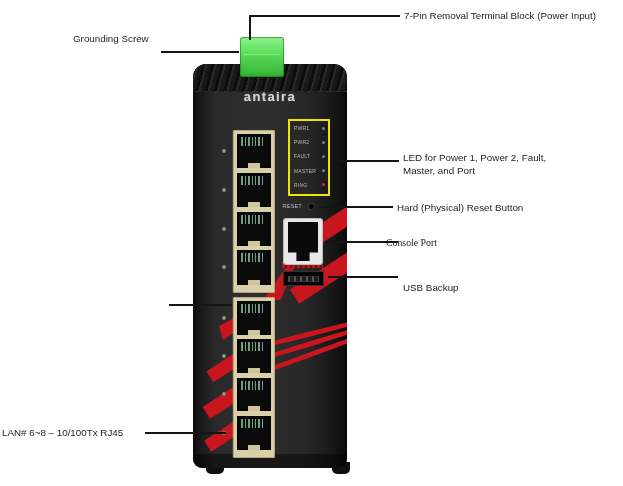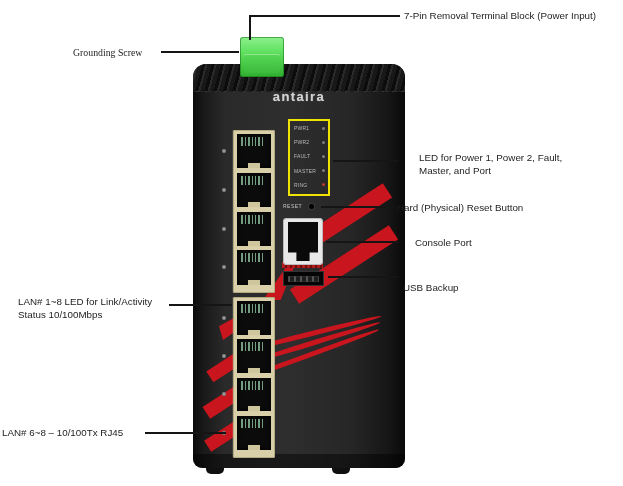--- a/index.html
+++ b/index.html
@@ -10,21 +10,21 @@
     position:relative;width:623px;height:486px;background:#ffffff;overflow:hidden;
     font-family:"Liberation Sans",sans-serif;
   }
   
   .lbl{position:absolute;font-size:9.8px;color:#1d1d1d;line-height:13px;white-space:nowrap;z-index:8;}
   .cline{position:absolute;background:#151515;height:1.5px;z-index:7;}
   .cline.v{width:1.5px;}
   
   .feet{position:absolute;top:462px;width:18px;height:12px;background:#101010;border-radius:0 0 5px 5px;z-index:0;}
   .dev-body{
-    position:absolute;left:193px;top:64px;width:212px;height:404px;z-index:1;overflow:hidden;
+    position:absolute;left:193px;top:64px;width:154px;height:404px;z-index:1;overflow:hidden;
     border-radius:13px 13px 9px 9px;background:
       linear-gradient(90deg,#0a0a0a 0%,#191919 5%,#2a2a2a 15%,#2e2e2e 45%,#262626 75%,#161616 92%,#090909 100%);
   }
   .top-fins{
     position:absolute;left:0;top:0;width:100%;height:27px;border-radius:13px 13px 0 0;
     background:repeating-linear-gradient(105deg,rgba(0,0,0,.55) 0 3px,rgba(70,70,70,.35) 3px 5px,rgba(20,20,20,.4) 5px 9px),#1a1a1a;
     border-bottom:1px solid rgba(255,255,255,.07);
   }
   .tblock{
     position:absolute;left:240px;top:37px;width:44px;height:40px;z-index:2;border-radius:3px;
@@ -199,27 +199,23 @@
   <div class="cline v" style="left:249px;top:15px;height:25px;"></div>
   <div class="cline" style="left:161px;top:51px;width:78px;"></div>
   <div class="cline" style="left:333px;top:160px;width:66px;"></div>
   <div class="cline" style="left:321px;top:206px;width:72px;"></div>
   <div class="cline" style="left:326px;top:241px;width:72px;"></div>
   <div class="cline" style="left:328px;top:276px;width:70px;"></div>
   <div class="cline" style="left:169px;top:304px;width:63px;"></div>
   <div class="cline" style="left:145px;top:432px;width:81px;"></div>
 
   <div class="lbl" style="left:404px;top:9px;">7-Pin Removal Terminal Block (Power Input)</div>
-  <div class="lbl" style="left:73px;top:46px;font-family:Liberation Serif, serif;">Grounding Screw</div>
-  <div class="lbl" style="left:403px;top:151px;margin-left:16px;">
+  <div class="lbl" style="left:73px;top:32px;">Grounding Screw</div>
+  <div class="lbl" style="left:403px;top:151px;">
     <div>LED for Power 1, Power 2, Fault,</div>
     <div>Master, and Port</div>
   </div>
   <div class="lbl" style="left:397px;top:201px;text-align:right;">Hard (Physical) Reset Button</div>
-  <div class="lbl" style="left:415px;top:236px;">Console Port</div>
+  <div class="lbl" style="left:386px;top:236px;font-family:Liberation Serif, serif;">Console Port</div>
   <div class="lbl" style="left:403px;top:281px;">USB Backup</div>
-  <div class="lbl" style="left:18px;top:295px;">
-    <div>LAN# 1~8 LED for Link/Activity</div>
-    <div>Status 10/100Mbps</div>
-  </div>
   <div class="lbl" style="left:2px;top:426px;">LAN# 6~8 – 10/100Tx RJ45</div>
 
 </div>
 
 </body></html>

